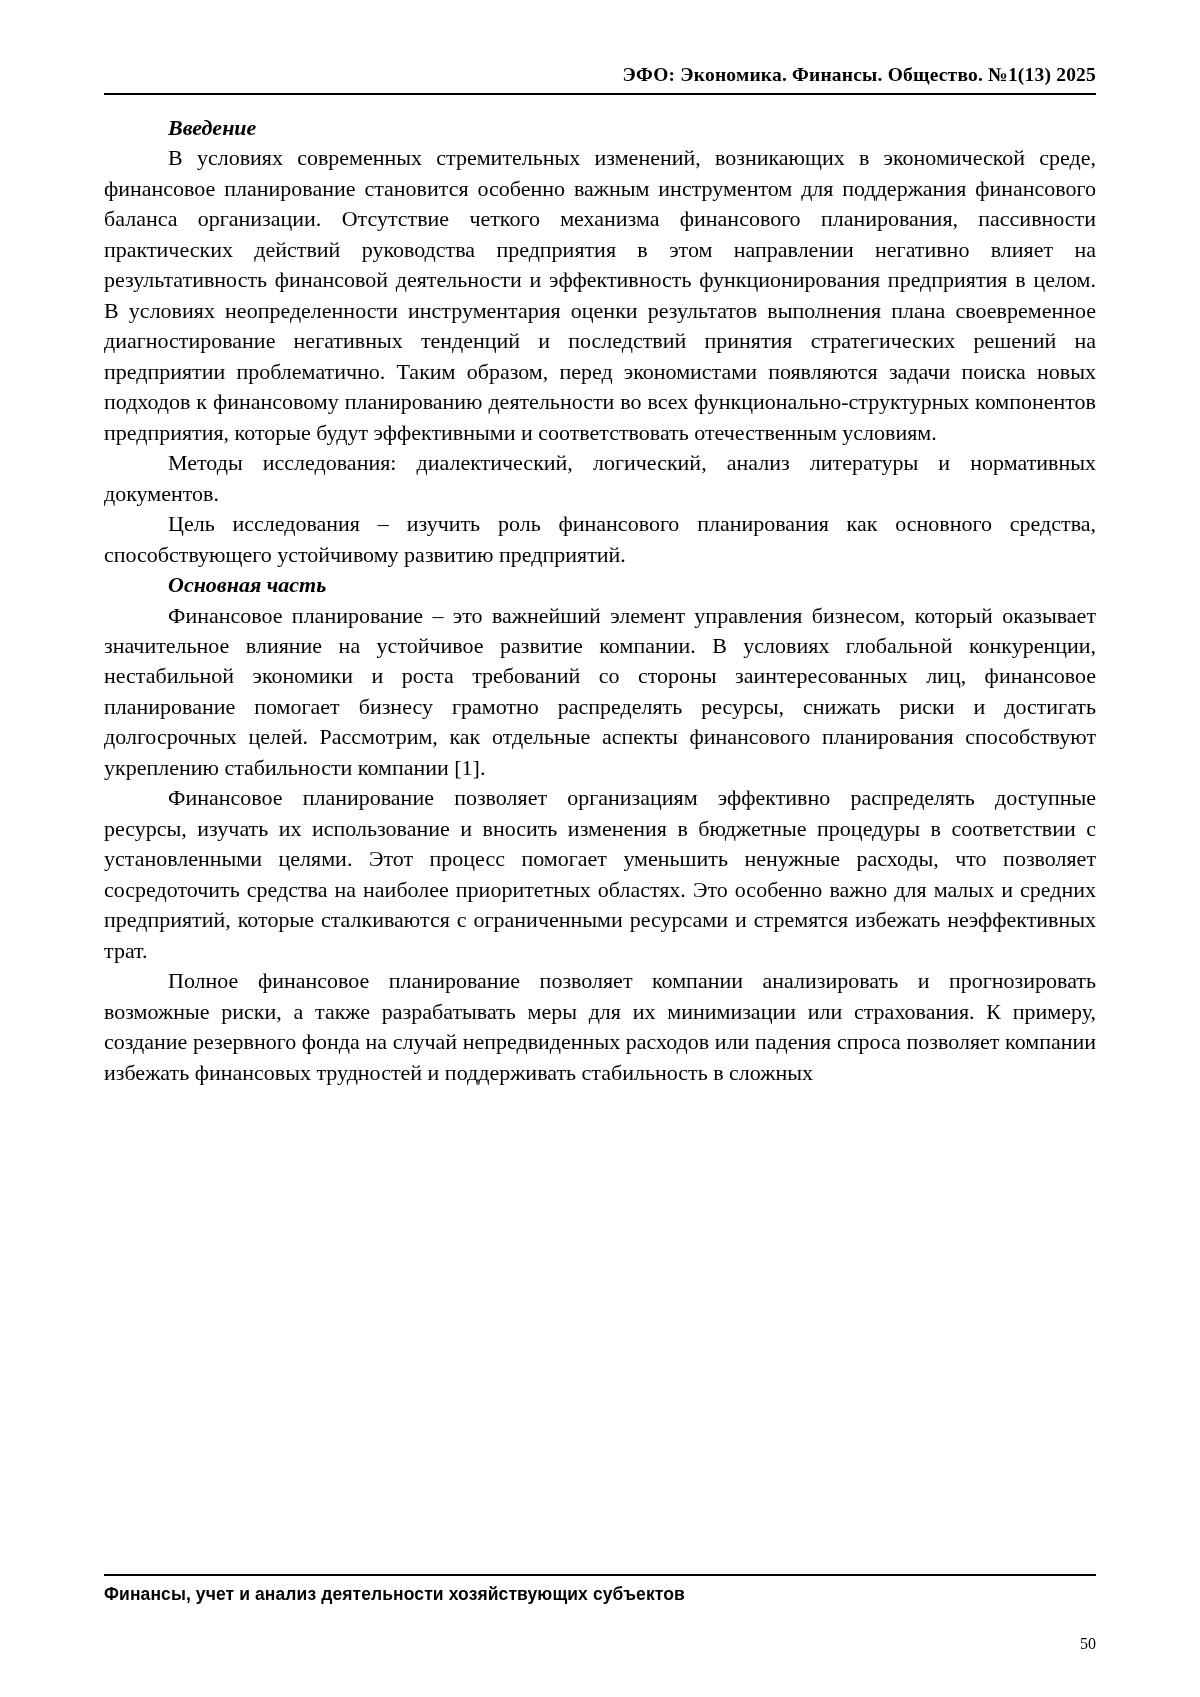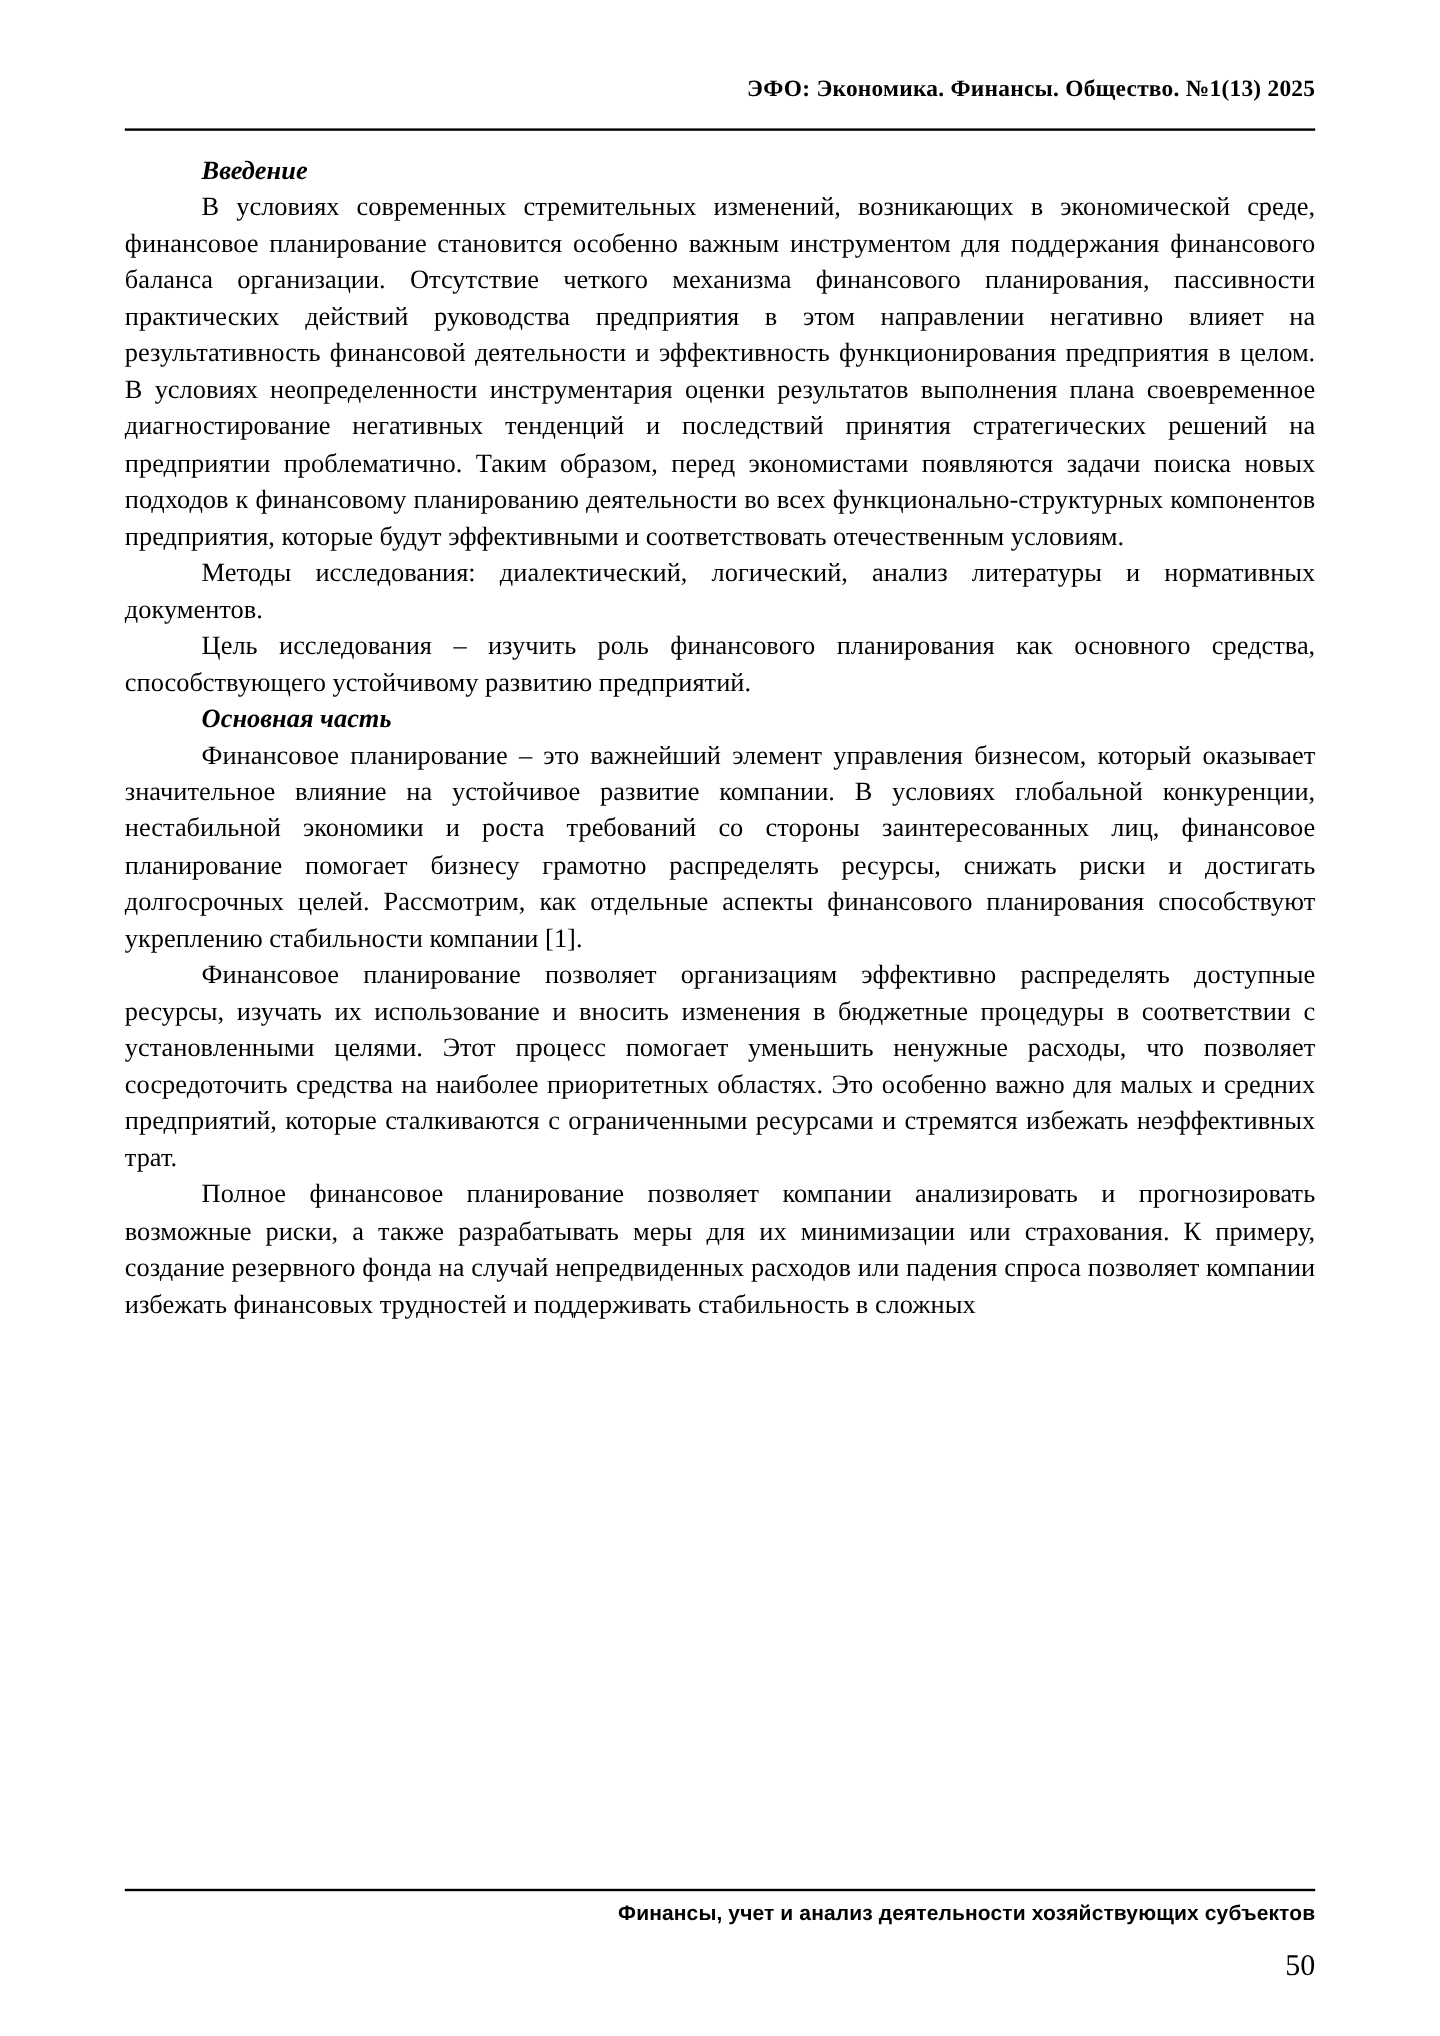--- a/index.html
+++ b/index.html
@@ -19,21 +19,21 @@
     height: 1697px;
     box-sizing: border-box;
     padding: 64px 104px 0 104px;
   }
   .running-head {
     text-align: right;
     font-family: "Liberation Serif", "DejaVu Serif", serif;
     font-weight: bold;
     font-size: 19.5px;
     letter-spacing: 0.2px;
-    padding-bottom: 21px;
+    padding-bottom: 7px;
     color: #000;
   }
   .rule-top {
     border-bottom: 2.2px solid #000;
     margin-bottom: 18px;
   }
   .content {
     font-size: 22px;
     line-height: 1.385;
     text-align: justify;
@@ -49,37 +49,36 @@
     text-indent: 64px;
     font-style: italic;
     font-weight: bold;
     text-align: left;
   }
   .footer {
     position: absolute;
     left: 104px;
     right: 104px;
     bottom: 92px;
-    text-align: right;
   }
   .rule-bottom {
     border-bottom: 2.2px solid #000;
     margin-bottom: 8px;
   }
   .footer-text {
     font-family: "Liberation Sans", "DejaVu Sans", sans-serif;
     font-weight: bold;
     font-size: 17.5px;
     letter-spacing: 0.1px;
   }
   .page-number {
     position: absolute;
     right: 104px;
     bottom: 44px;
-    font-size: 25px;
+    font-size: 16px;
   }
 </style>
 </head>
 <body>
 
 <div class="page">
 
   <div class="running-head">ЭФО: Экономика. Финансы. Общество. №1(13) 2025</div>
   <div class="rule-top"></div>
 

